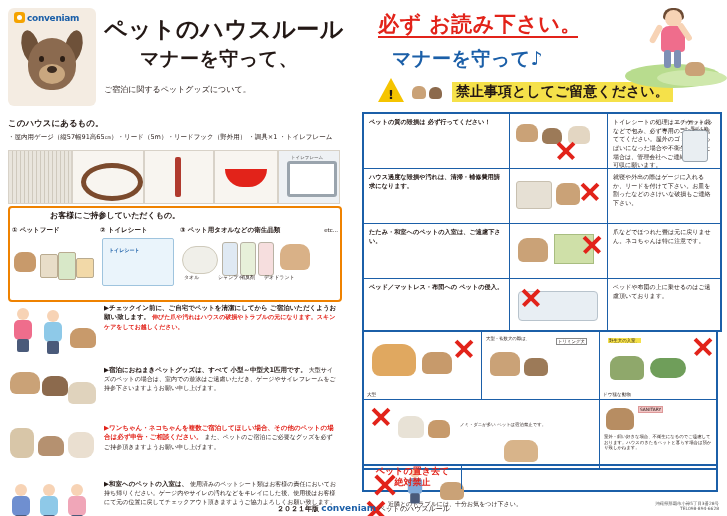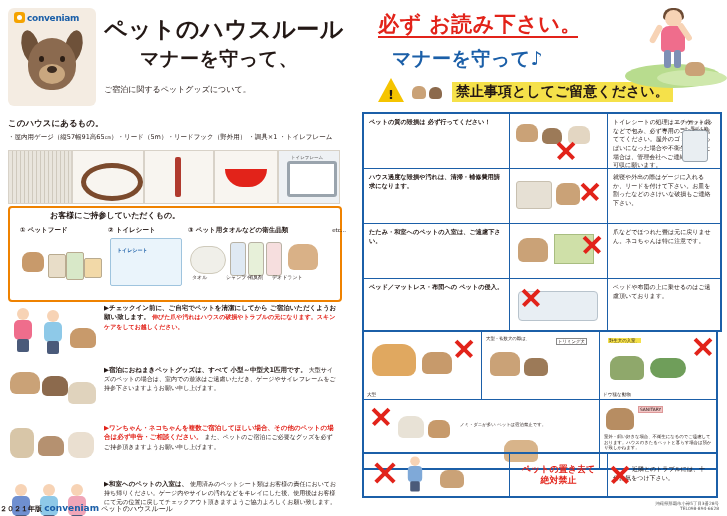--- a/index.html
+++ b/index.html
@@ -73,21 +73,21 @@
   .hook{left:136px;width:68px;background:#f8f5f0;}
   .hook .post{position:absolute;left:30px;top:6px;width:6px;height:40px;background:#b03a2e;border-radius:2px;}
   .bowl{left:206px;width:62px;background:#f8f5f0;}
   .bowl .b{position:absolute;left:10px;top:18px;width:42px;height:18px;background:#e2231a;border-radius:0 0 20px 20px;}
   .frame{left:270px;width:60px;background:#eef1f4;}
   .frame .fr{position:absolute;left:8px;top:10px;width:44px;height:30px;border:3px solid #9aa4ad;border-radius:3px;background:#fff;}
   .frame .cap{position:absolute;left:12px;top:4px;font-size:4.5px;color:#555;}
 
   .guest-box{left:8px;top:206px;width:330px;height:92px;border:2px solid #ef8200;border-radius:4px;background:#fff;}
   .guest-title{left:14px;top:210px;font-size:8px;font-weight:bold;margin-left:36px;}
-  .guest-cols{left:12px;top:226px;width:322px;font-size:6.5px;margin-left:8px;}
+  .guest-cols{left:12px;top:226px;width:322px;font-size:6.5px;}
   .gcol{position:absolute;top:0;}
   .gcol .h{font-size:6.5px;font-weight:bold;}
   .gfood{left:0;width:86px;}
   .gsheet{left:88px;width:78px;}
   .gtowel{left:168px;width:160px;}
   .food-art{position:absolute;left:2px;top:12px;width:80px;height:48px;}
   .food-art .pack{position:absolute;width:16px;height:22px;background:#e8ddc8;border:1px solid #b9ab90;border-radius:2px;}
   .food-art .dog{position:absolute;left:0;top:8px;width:22px;height:20px;background:#c89a6b;border-radius:8px 8px 6px 6px;}
   .sheet-art{position:absolute;left:2px;top:12px;width:70px;height:46px;background:#eaf4fb;border:1px solid #9fc4de;border-radius:2px;}
   .sheet-art .t{position:absolute;left:6px;top:8px;font-size:5px;color:#1b5fa8;font-weight:bold;}
@@ -121,26 +121,26 @@
   .nomark:after{transform:rotate(-45deg);}
 
   .mini{position:absolute;}
   .tag{position:absolute;font-size:4.4px;background:#fff;padding:0 1px;}
 
   
   .grid6{position:absolute;left:362px;top:330px;width:356px;height:140px;border:2px solid #1b5fa8;box-sizing:border-box;}
   .g6cell{position:absolute;box-sizing:border-box;border-right:1px solid #1b5fa8;border-bottom:1px solid #1b5fa8;}
   .g6cap{position:absolute;bottom:2px;left:3px;font-size:4.6px;}
 
-  .footer{position:absolute;left:0;bottom:2px;width:727px;font-size:7px;}
+  .footer{position:absolute;left:0;bottom:2px;width:727px;text-align:center;font-size:7px;}
   .footer .y{font-weight:bold;}
   .footer .brand{color:#1b5fa8;font-weight:bold;font-size:9px;}
   .foot-right{position:absolute;right:8px;bottom:4px;font-size:4.4px;line-height:1.3;text-align:right;color:#555;}
 
-  .bottom-red{position:absolute;left:362px;top:452px;width:356px;height:46px;border:2px solid #1b5fa8;box-sizing:border-box;display:flex;}
+  .bottom-red{position:absolute;left:362px;top:464px;width:356px;height:28px;border:2px solid #1b5fa8;box-sizing:border-box;display:flex;flex-direction:column;}
   .bred-l{width:146px;border-right:1px solid #1b5fa8;position:relative;box-sizing:border-box;}
   .bred-m{width:98px;border-right:1px solid #1b5fa8;position:relative;box-sizing:border-box;display:flex;align-items:center;justify-content:center;text-align:center;}
   .bred-r{flex:1;padding:6px 5px;font-size:6px;box-sizing:border-box;}
   .bigred{font-size:9px;font-weight:bold;color:#e2231a;line-height:1.25;}
   .bigX{position:absolute;left:8px;top:6px;width:26px;height:26px;}
   .bigX:before,.bigX:after{content:"";position:absolute;left:0;top:11px;width:26px;height:4px;background:#e2231a;}
   .bigX:before{transform:rotate(45deg);}
   .bigX:after{transform:rotate(-45deg);}
 </style>
 </head>

